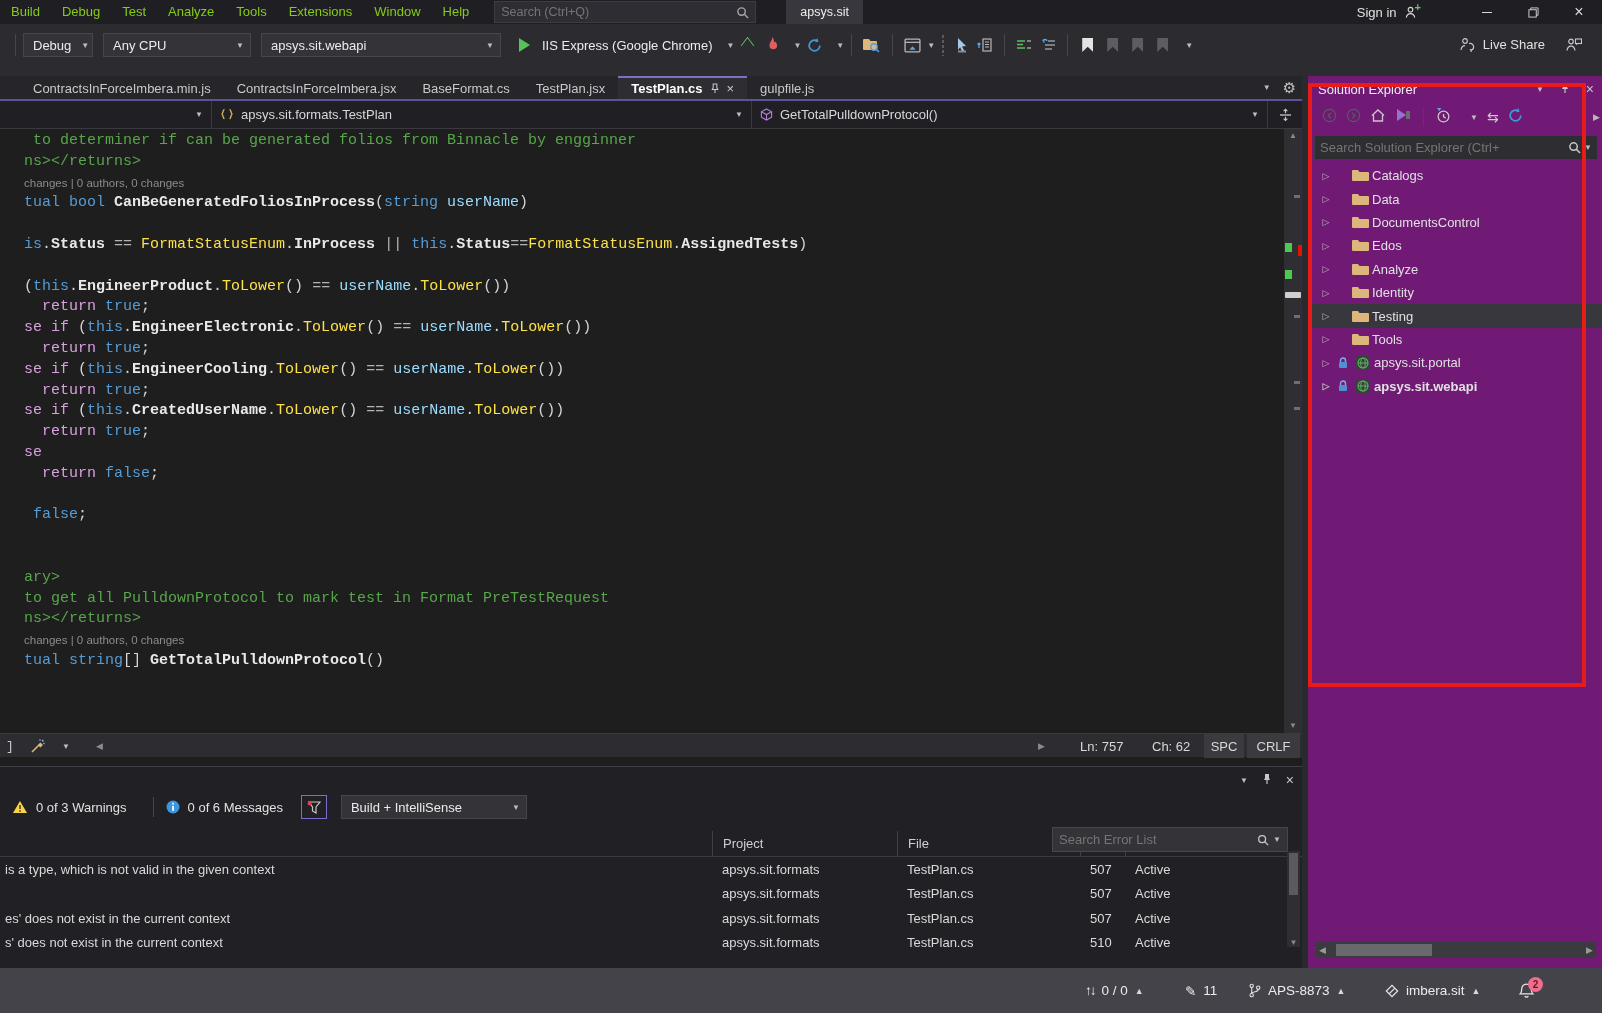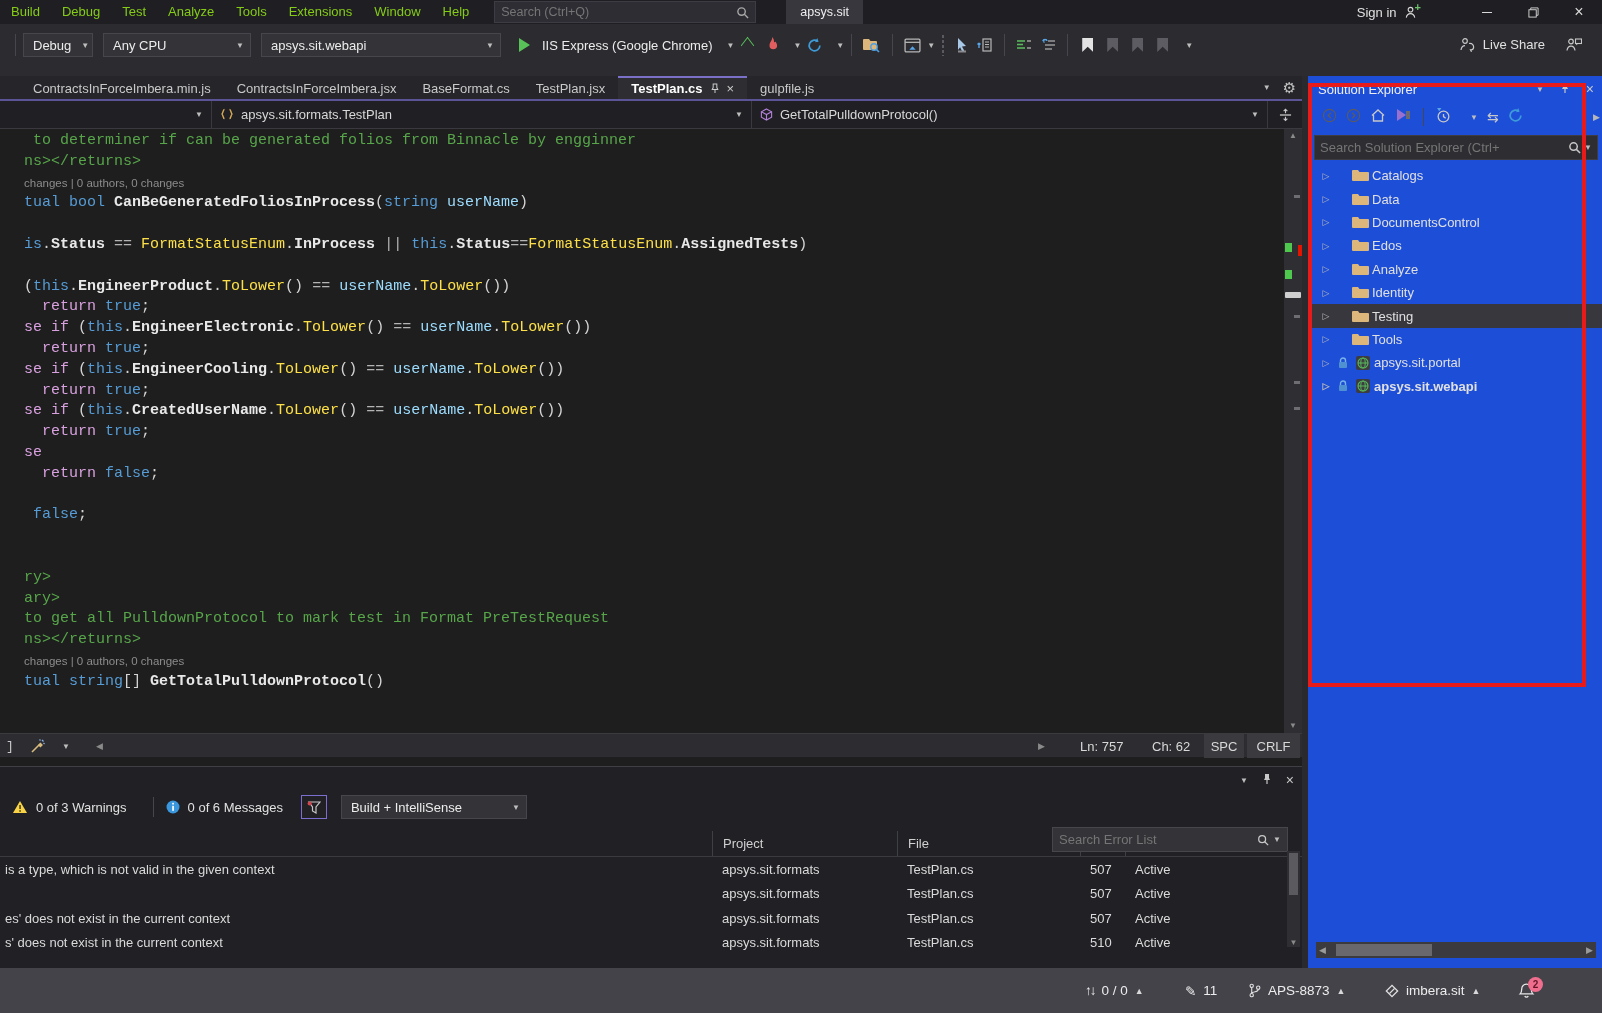--- a/index.html
+++ b/index.html
@@ -104,21 +104,21 @@
   .ep-cols .col.first{border-left:none;}
   .ep-rows{overflow:hidden;height:120px;}
   .err-row{display:grid;grid-template-columns:712px 185px 183px 45px 158px;height:24.5px;align-items:center;font-size:13px;color:#dadada;}
   .err-row div{padding-left:10px;white-space:nowrap;overflow:hidden;}
   .err-row div.desc{padding-left:5px;}
   .ep-vscroll{position:absolute;right:2px;top:84px;width:13px;height:96px;background:#2e2e33;}
   .ep-thumb{position:absolute;left:2px;top:2px;width:9px;height:42px;background:#5a5a5f;}
   .ep-vsarrow{position:absolute;left:0;bottom:0;width:13px;text-align:center;color:#8a8a8a;font-size:8px;}
 
   
-  .right-col{position:absolute;left:1302px;top:0;width:300px;height:892px;background:#1d4ed8;border-left:6px solid #2a2a2e;}
+  .right-col{position:absolute;left:1302px;top:0;width:300px;height:892px;background:#701a75;border-left:6px solid #2a2a2e;}
   .se-title{position:relative;height:26px;display:flex;align-items:center;padding-left:10px;font-size:13px;color:#eeeeee;}
   .se-titlectrl{position:absolute;right:8px;top:0;height:26px;display:flex;align-items:center;gap:16px;color:#c8c8c8;}
   .se-toolbar{height:30px;display:flex;align-items:center;gap:9px;padding-left:14px;color:#c8c8c8;position:relative;}
   .se-sep{width:1px;height:18px;background:#46464c;margin:0 3px;}
   .se-search{margin:3px 4px 4px 6px;height:25px;background:#2d2d32;border:1px solid #3c3c42;display:flex;align-items:center;padding:0 5px;}
   .se-search input{flex:1;background:transparent;border:none;outline:none;color:#9a9a9a;font-size:13px;font-family:"Liberation Sans",sans-serif;}
   .se-tree{margin-top:2px;}
   .tree-row{height:23.4px;display:flex;align-items:center;font-size:13px;color:#e0e0e0;white-space:nowrap;overflow:hidden;}
   .tree-row.sel{background:#37373d;}
   .tree-row.bold{font-weight:bold;}
@@ -385,21 +385,20 @@
             <div class="code-line"><span class="tok-f">se if </span><span class="tok-u">(</span><span class="tok-k">this</span><span class="tok-u">.</span><span class="tok-b">EngineerCooling</span><span class="tok-u">.</span><span class="tok-i">ToLower</span><span class="tok-u">()</span><span class="tok-o"> == </span><span class="tok-p">userName</span><span class="tok-u">.</span><span class="tok-i">ToLower</span><span class="tok-u">())</span></div>
             <div class="code-line"><span class="tok-f">  return </span><span class="tok-k">true</span><span class="tok-u">;</span></div>
             <div class="code-line"><span class="tok-f">se if </span><span class="tok-u">(</span><span class="tok-k">this</span><span class="tok-u">.</span><span class="tok-b">CreatedUserName</span><span class="tok-u">.</span><span class="tok-i">ToLower</span><span class="tok-u">()</span><span class="tok-o"> == </span><span class="tok-p">userName</span><span class="tok-u">.</span><span class="tok-i">ToLower</span><span class="tok-u">())</span></div>
             <div class="code-line"><span class="tok-f">  return </span><span class="tok-k">true</span><span class="tok-u">;</span></div>
             <div class="code-line"><span class="tok-f">se</span></div>
             <div class="code-line"><span class="tok-f">  return </span><span class="tok-k">false</span><span class="tok-u">;</span></div>
             <div class="code-line">&nbsp;</div>
             <div class="code-line"><span class="tok-k"> false</span><span class="tok-u">;</span></div>
             <div class="code-line">&nbsp;</div>
             <div class="code-line">&nbsp;</div>
-            <div class="code-line"><span class="tok-c">ry&gt;</span></div>
             <div class="code-line"><span class="tok-c">ary&gt;</span></div>
             <div class="code-line"><span class="tok-c">to get all PulldownProtocol to mark test in Format PreTestRequest</span></div>
             <div class="code-line"><span class="tok-c">ns&gt;&lt;/returns&gt;</span></div>
             <div class="code-line"><span class="tok-l">changes | 0 authors, 0 changes</span></div>
             <div class="code-line"><span class="tok-k">tual string</span><span class="tok-u">[] </span><span class="tok-b">GetTotalPulldownProtocol</span><span class="tok-u">()</span></div>
             <div class="code-line">&nbsp;</div>
           </div>
         <div class="vscroll">
           <span class="vs-arrow" style="top:0;">▲</span>
           <span class="vs-arrow" style="bottom:0;">▼</span>

